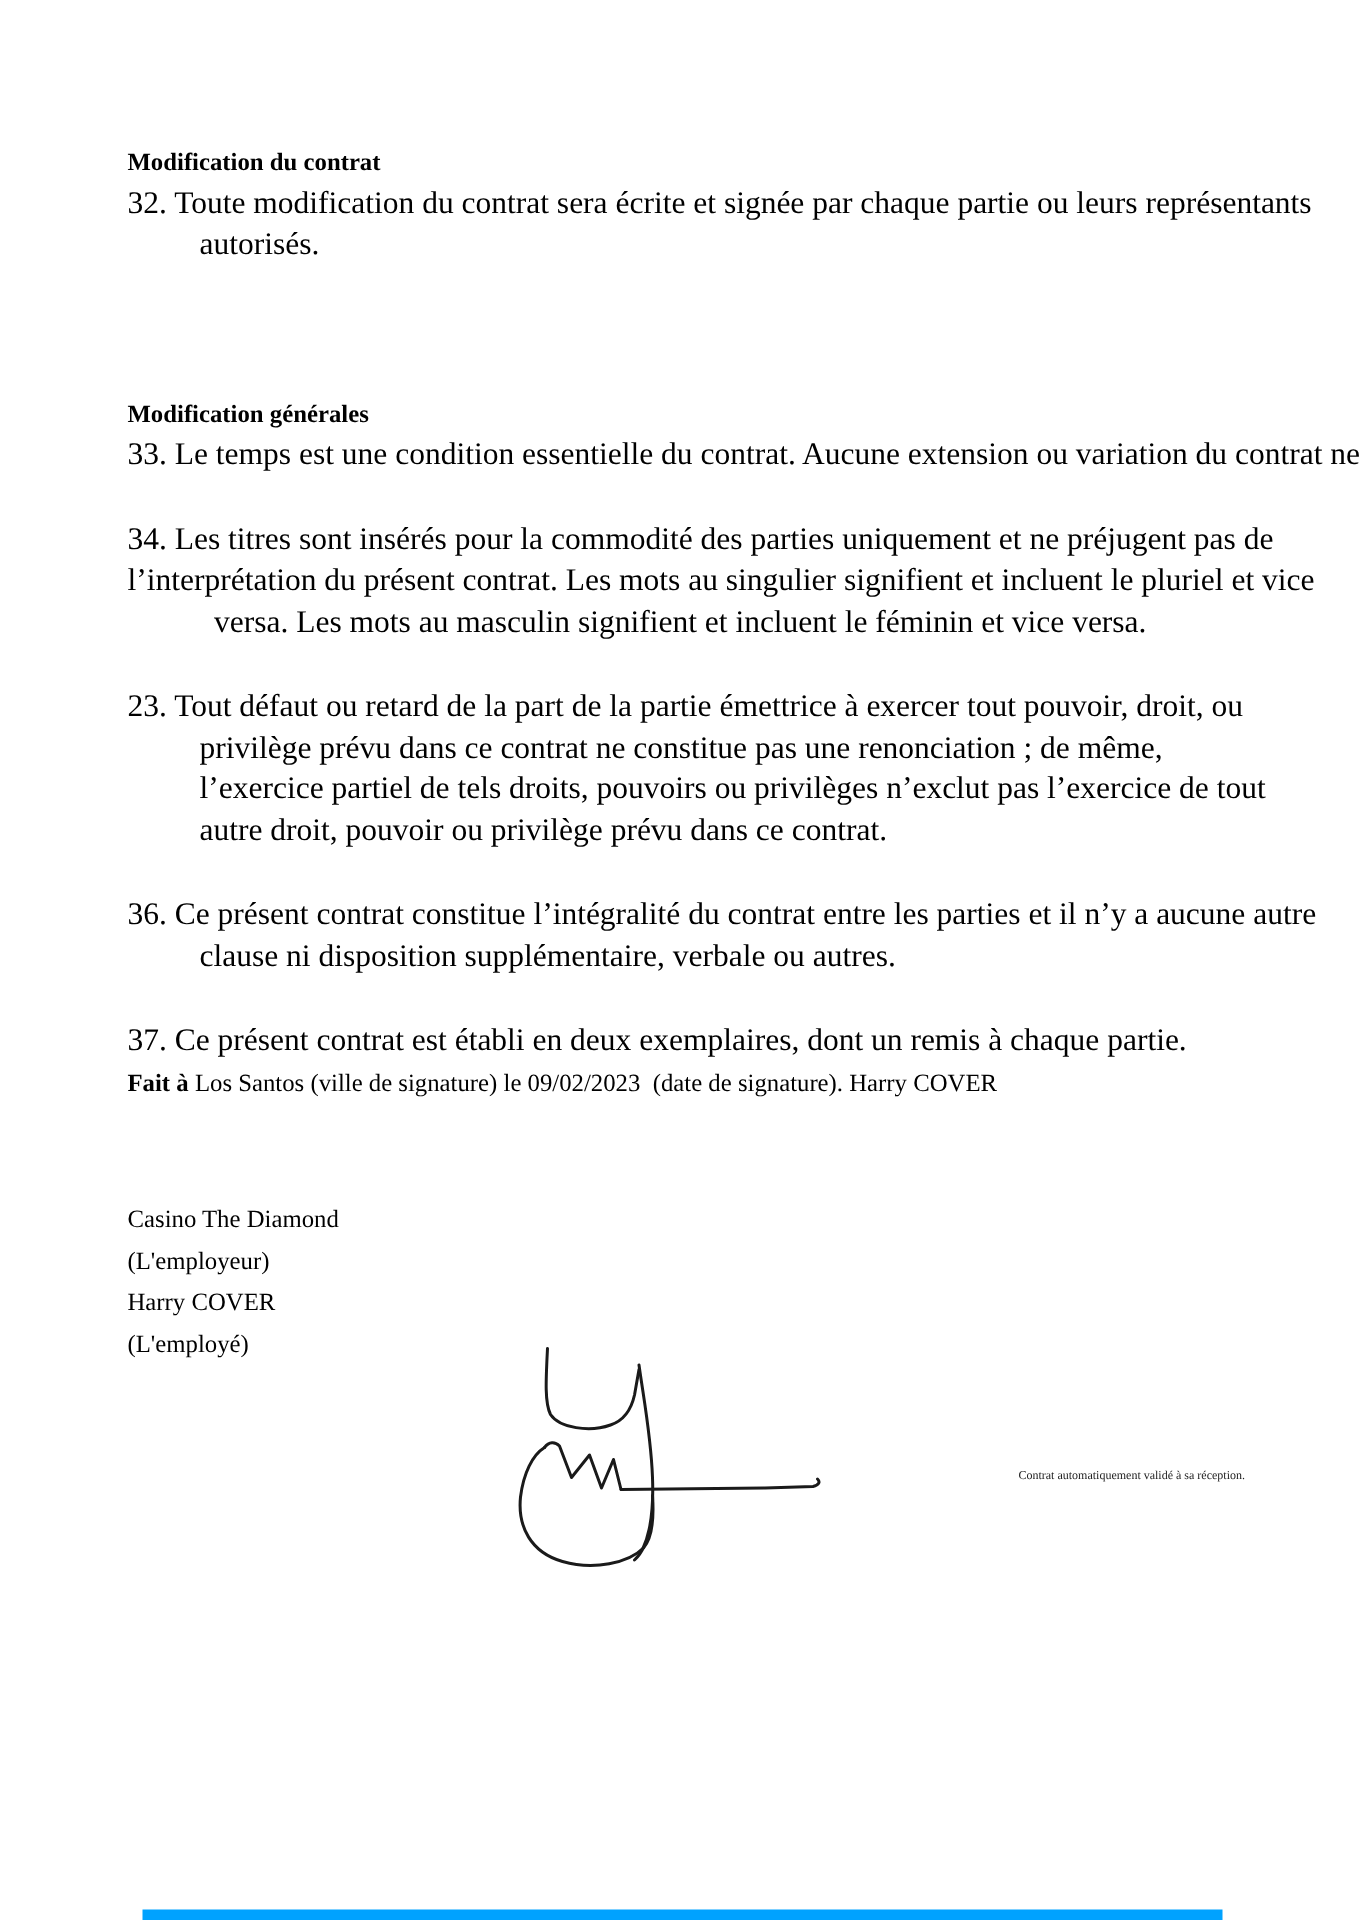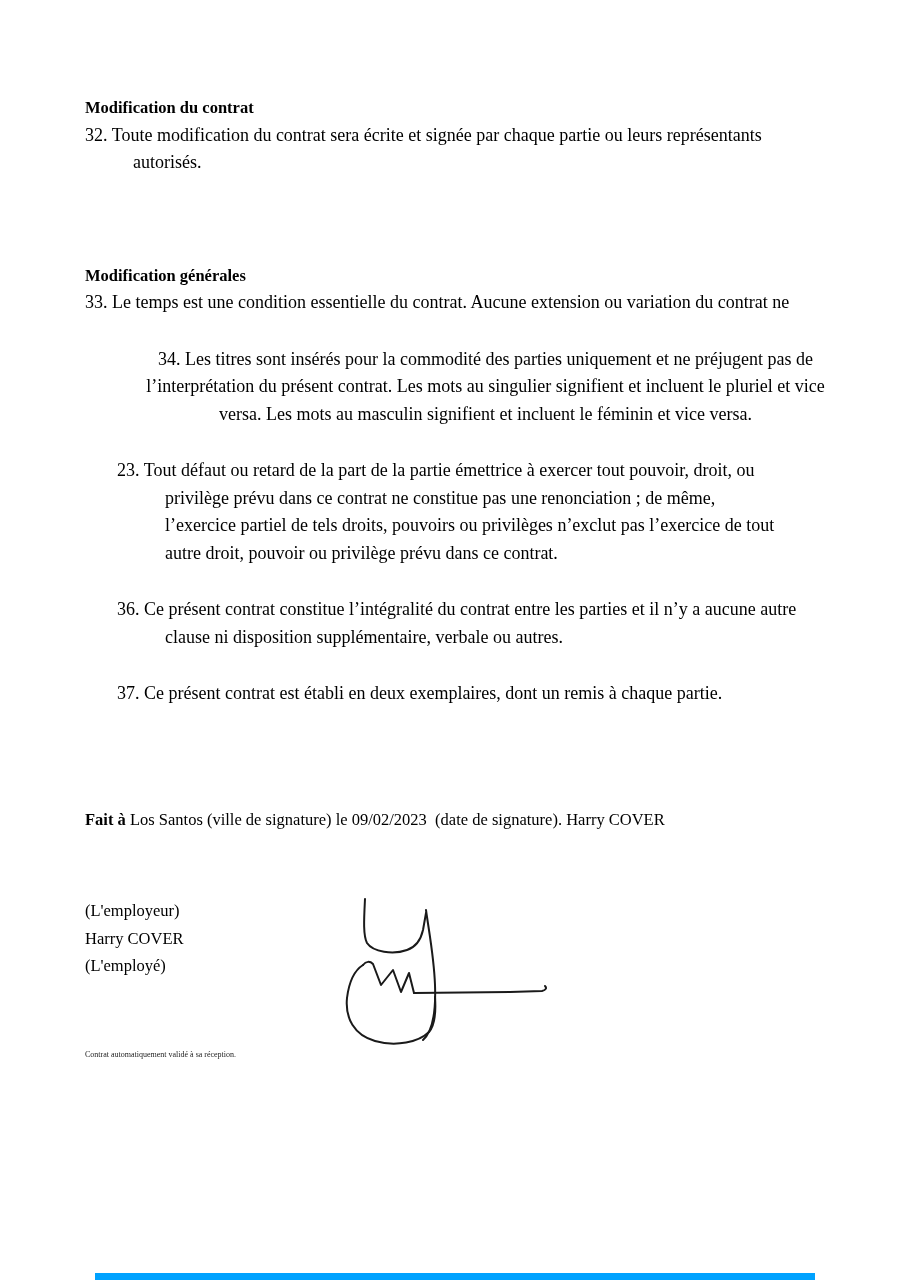--- a/index.html
+++ b/index.html
@@ -7,36 +7,37 @@
     width: 907px; height: 1280px;
     font-family: "Liberation Serif", serif;
     color: #000;
     position: relative;
     overflow: hidden;
   }
   .page { position: relative; width: 907px; height: 1280px; background: #fff; }
   .content { position: absolute; top: 94px; left: 85px; width: 745px; }
   .heading { font-weight: bold; font-size: 16.5px; line-height: 27.5px; }
   .section + .section { margin-top: 85px; }
-  .item { font-size: 18px; line-height: 27.5px; }
-  .item + .item { margin-top: 29px; margin-left: 32px; }
+  .item { font-size: 21px; line-height: 27.5px; }
+  .item + .item { margin-top: 29px; }
   .line { white-space: nowrap; }
   .line.cont { padding-left: 48px; }
   .item.center { width: 737px; }
   .item.center .line { text-align: center; white-space: nowrap; }
-  .closing { margin-top: 98px; font-size: 16.5px; line-height: 27.5px; white-space: pre-wrap; }
+  .closing { font-size: 16.5px; line-height: 27.5px; white-space: pre-wrap; }
   .closing .b { font-weight: bold; }
   .sig-block { font-size: 16.5px; line-height: 27.5px; }
   .sig-block.employer { margin-top: 64px; }
   .sig-block.employee { }
   .footer-note {
     margin-top: 70px;
     font-size: 8px;
     line-height: 10px;
     color: #222;
+    text-align: right;
   }
   .signature-svg {
     position: absolute;
     left: 330px; top: 885px;
     width: 240px; height: 175px;
   }
   .bottom-bar {
     position: absolute;
     left: 95px; bottom: 0;
     width: 720px; height: 7px;
@@ -79,20 +80,21 @@
           </div>
           <div class="item">
             <div class="line">37. Ce présent contrat est établi en deux exemplaires, dont un remis à chaque partie.</div>
           </div>
         </div>
       </div>
 
     <div class="closing"><span class="b">Fait à</span><span> Los Santos (ville de signature) le 09/02/2023  (date de signature). Harry COVER</span></div>
 
     <div class="sig-block employer">
+      <div>Casino The Diamond</div>
       <div>(L'employeur)</div>
     </div>
 
     <div class="sig-block employee">
       <div>Harry COVER</div>
       <div>(L'employé)</div>
     </div>
 
     <div class="footer-note">Contrat automatiquement validé à sa réception.</div>
 

